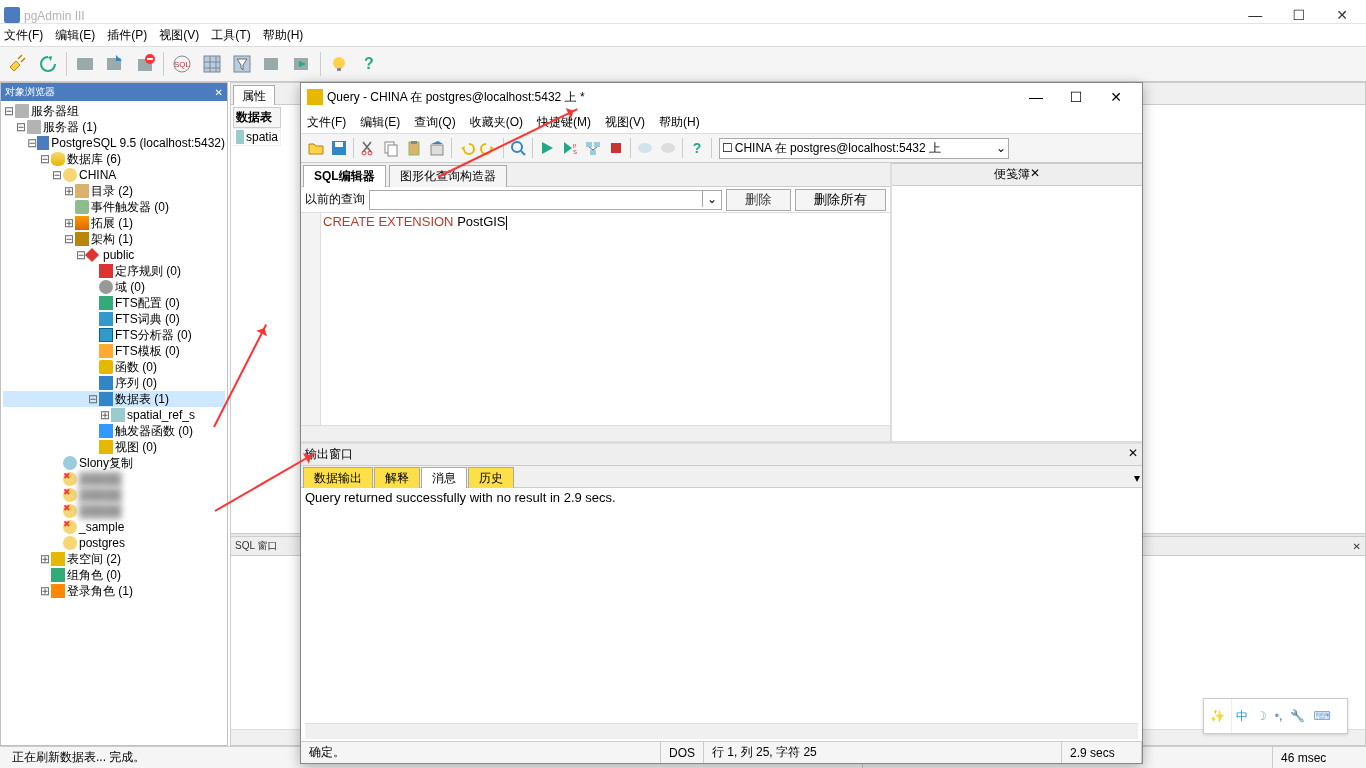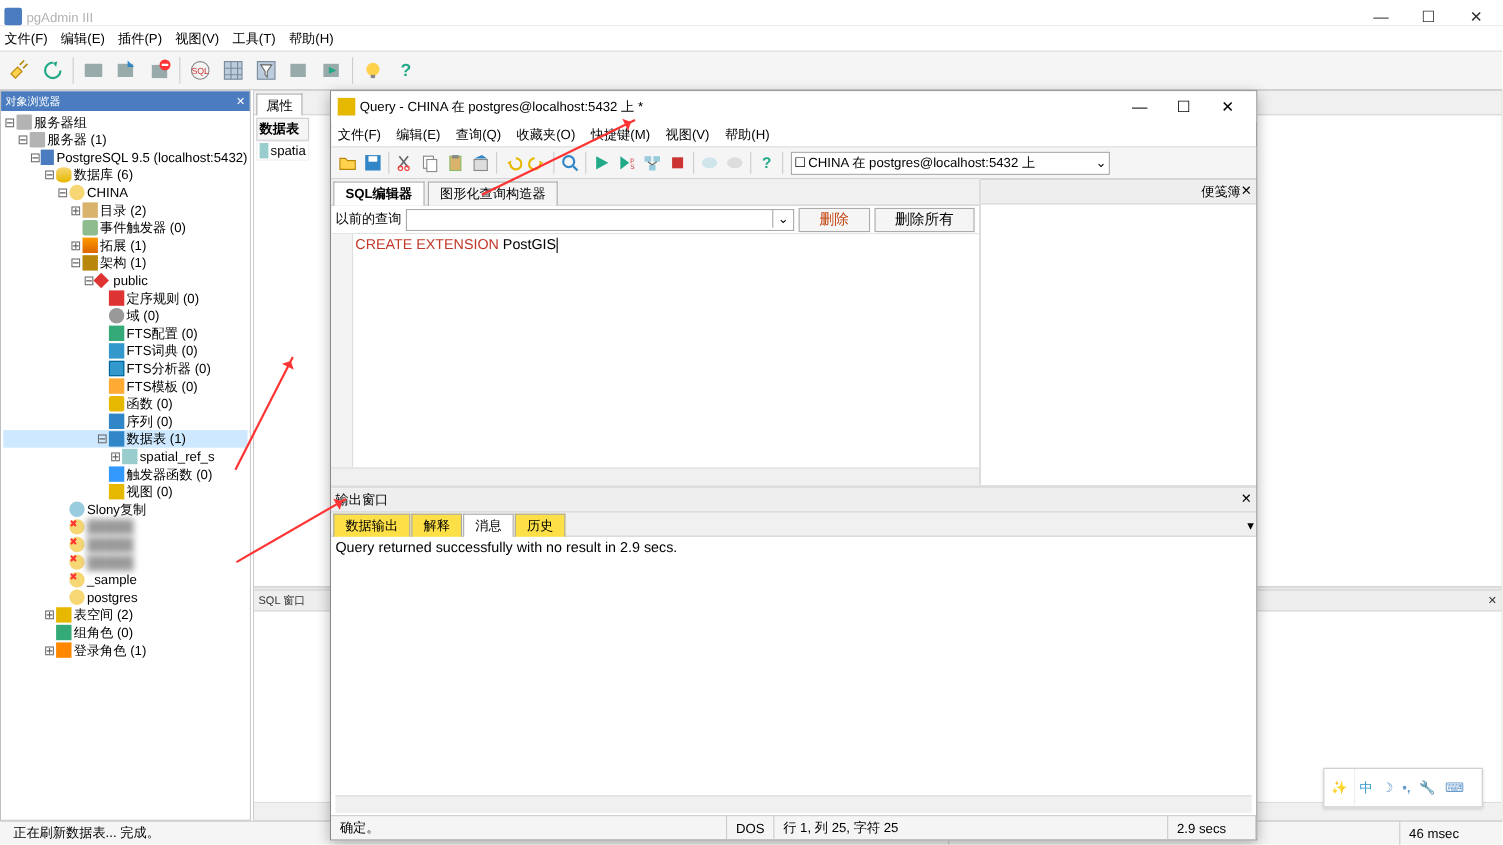--- a/index.html
+++ b/index.html
@@ -78,28 +78,28 @@
 .conncombo { border:1px solid #aaa; background:#fff; padding:1px 2px; width: 290px; display:flex; align-items:center; margin-left:4px; }
 .conncombo .dd { margin-left:auto; }
 .qbody { flex:1; display:flex; }
 .qleft { flex:1; display:flex; flex-direction:column; border-right: 2px solid #ddd; min-width:0; }
 .qtabs { height: 24px; background:#f0f0f0; border-bottom:1px solid #ccc; padding:2px 2px 0 2px; }
 .qtab { display:inline-block; padding:2px 10px; border:1px solid #aaa; border-bottom:none; background:#f5f5f5;text-align:right; }
 .qtab.active { background:#fff; font-weight:bold; }
 .prevq { height: 26px; display:flex; align-items:center; padding:0 4px; gap:4px; border-bottom:1px solid #ddd; }
 .prevq .combo { flex:1; border:1px solid #aaa; height:20px; }
 .prevq button { border:1px solid #aaa; background:#f5f5f5; padding:1px 18px; height:22px; cursor:pointer; }
-.prevq button.disabled { color:#c2410c; }
+.prevq button.disabled { color:#404040; }
 .editor { flex:1; display:flex; background:#fff; font-family: Consolas, monospace; font-size: 13px; }
 .gutter { width:20px; background:#f3f3f3; border-right:1px solid #ddd; }
 .code { padding: 1px 2px; flex:1; white-space:pre; }
 .kw { color: #c0392b; }
 .editor .bscroll { height:16px; background:#f0f0f0; border-top:1px solid #ddd; position:absolute; bottom:0; left:0; right:0; }
 .scratch { width: 250px; display:flex; flex-direction:column; border-top:1px solid #ccc;}
-.scratch .head { background:#eee; padding:2px 4px; display:flex; justify-content:flex-end; border-bottom:1px solid #ccc; }
+.scratch .head { background:#eee; padding:2px 4px; display:flex; justify-content:center; border-bottom:1px solid #ccc; }
 .scratch .body { flex:1; background:#fff; }
 
 .output { height: 300px; display:flex; flex-direction:column; border-top:3px solid #ddd; }
 .output .head { background:#eee; padding:2px 4px; display:flex; justify-content:space-between; border-bottom:1px solid #ccc; }
 .otabs { height:22px; background:#f0f0f0; padding:2px 2px 0 2px; border-bottom:1px solid #ccc; display:flex; align-items:center; }
 .otab { display:inline-block; padding:2px 10px; border:1px solid #aaa; border-bottom:none; background:#fde047; margin-right:1px; }
 .otab.active { background:#fff; }
 .otabs .dd { margin-left:auto; cursor:pointer; }
 .msg { flex:1; background:#fff; font-family:Consolas,monospace; font-size:13px; padding:2px 4px; overflow:auto; }
 .msg .sbar { height:16px; background:#f0f0f0; border-top:1px solid #ddd; margin-top:auto; }

